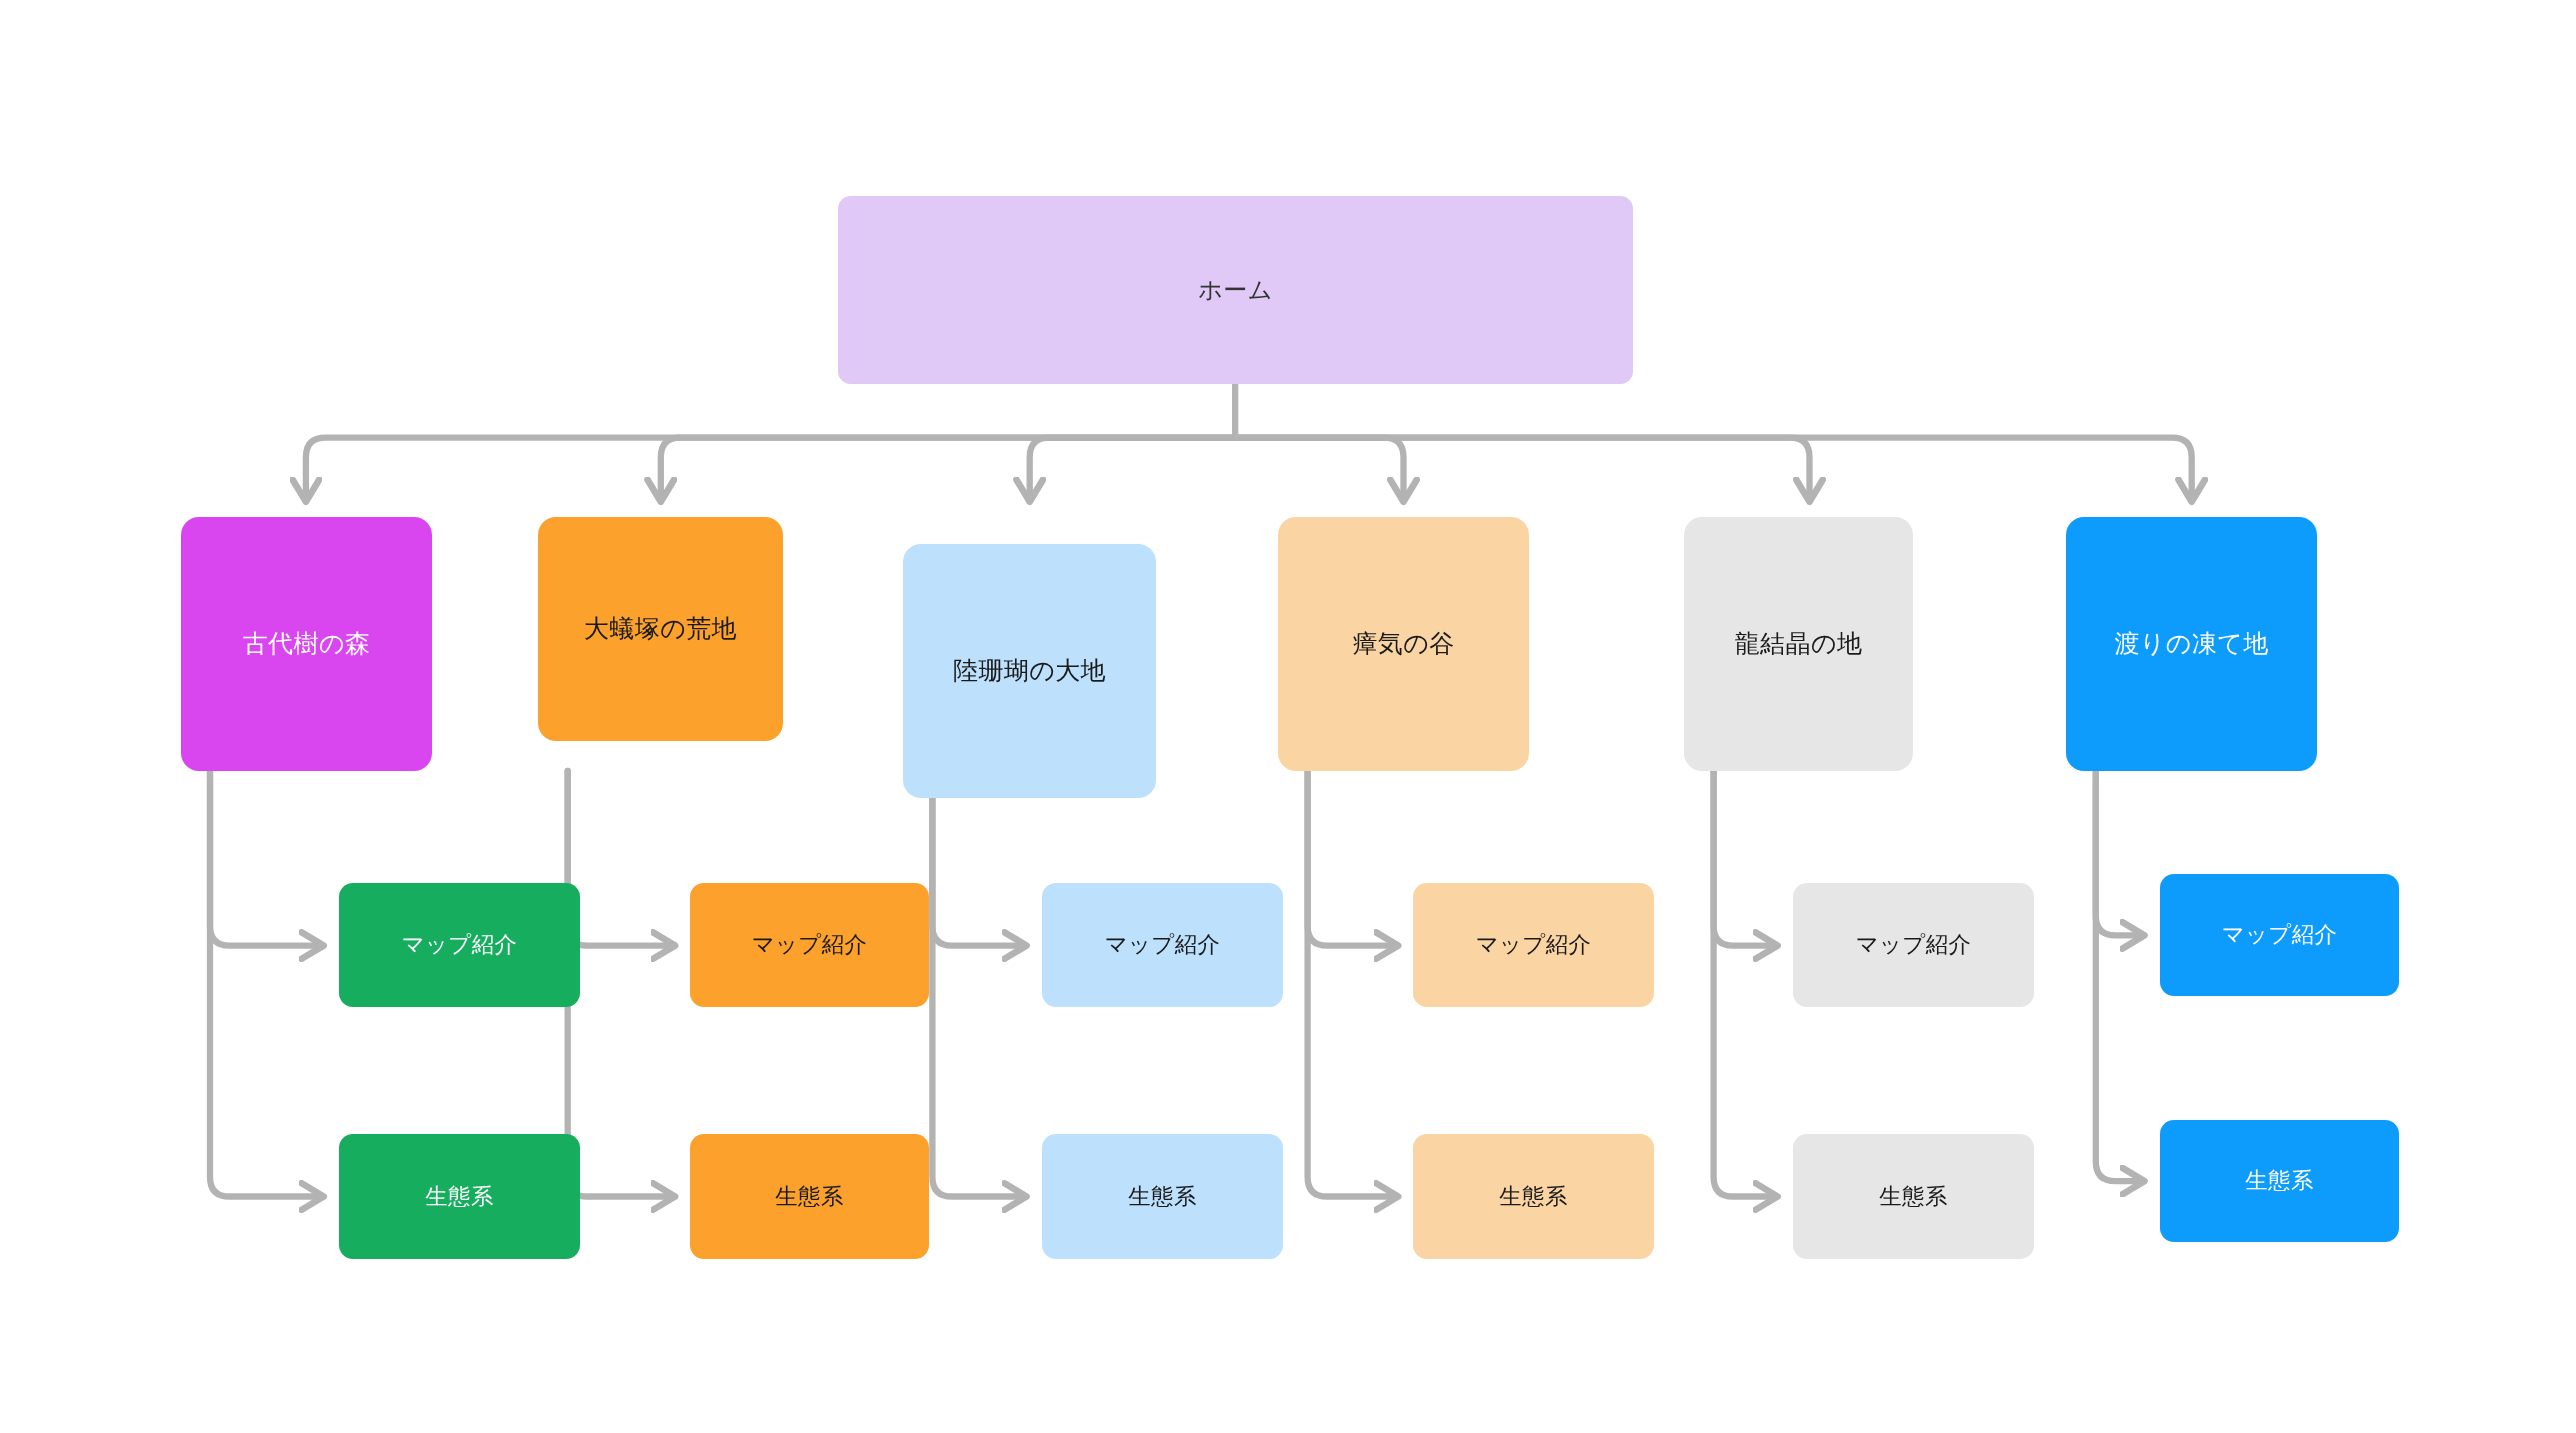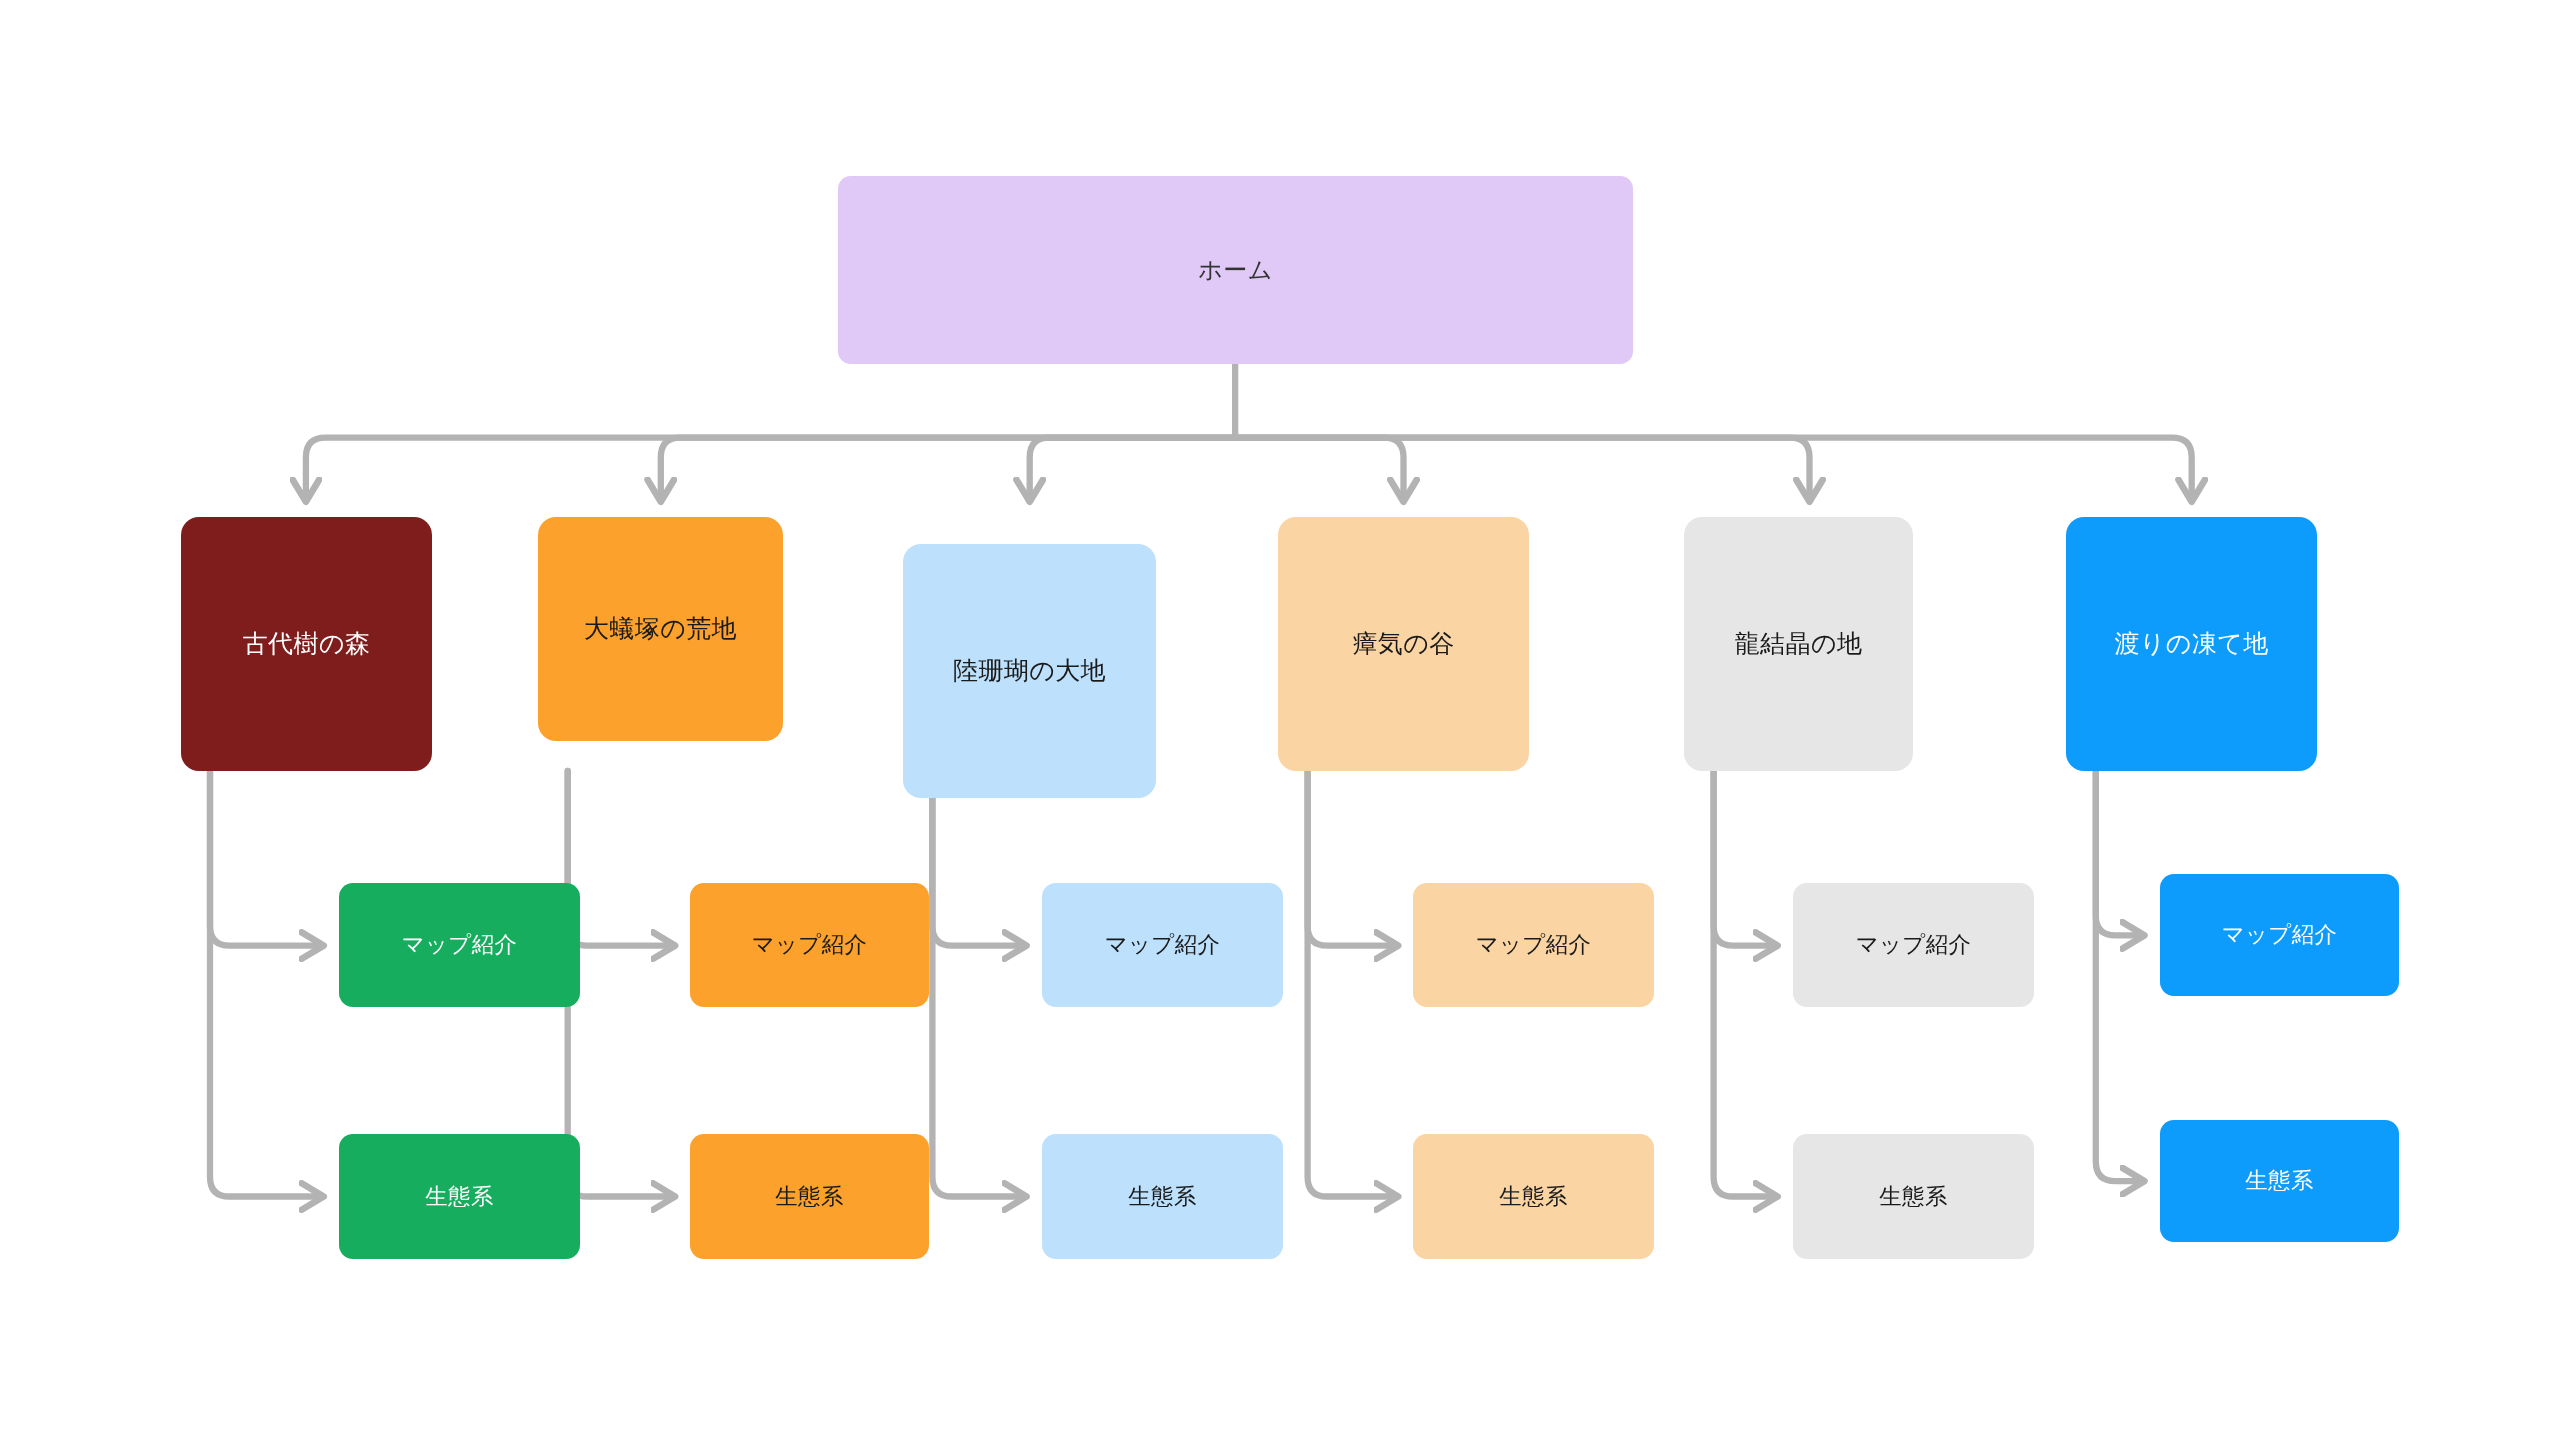--- a/index.html
+++ b/index.html
@@ -39,20 +39,21 @@
     line-height: 1.25;
     z-index: 2;
   }
   .node-label {
     display: block;
     white-space: nowrap;
     letter-spacing: 0.4px;
   }
   .node.root {
     border-radius: 12.6px;
+    margin-top: 20px;
   }
   .node.level1 {
     border-radius: 18px;
   }
   .node.leaf {
     border-radius: 14px;
   }
 </style>
 </head>
 <body>
@@ -84,21 +85,21 @@
         <path d="M 2448 1101 L 2448 1681 Q 2448 1709 2476 1709 L 2535 1709" marker-end="url(#arrowhead)"></path>
         <path d="M 2994 1101 L 2994 1308 Q 2994 1336 3022 1336 L 3059 1336" marker-end="url(#arrowhead)"></path>
         <path d="M 2994 1101 L 2994 1659 Q 2994 1687 3022 1687 L 3059 1687" marker-end="url(#arrowhead)"></path>
       </g>
   </svg>
 
   <div id="nodes">
       <div class="node root" style="left: 838px; top: 176px; width: 795px; height: 188px; background: rgb(224, 201, 247); color: rgb(51, 51, 51); font-size: 24px;">
         <span class="node-label">ホーム</span>
       </div>
-      <div class="node level1" style="left: 181px; top: 517px; width: 251px; height: 254px; background: #7f1d1d; color: rgb(255, 255, 255); font-size: 25px;">
+      <div class="node level1" style="left: 181px; top: 517px; width: 251px; height: 254px; background: #d946ef; color: rgb(255, 255, 255); font-size: 25px;">
         <span class="node-label">古代樹の森</span>
       </div>
       <div class="node leaf" style="left: 339px; top: 883px; width: 241px; height: 124px; background: rgb(22, 174, 94); color: rgb(255, 255, 255); font-size: 22.4px;">
         <span class="node-label">マップ紹介</span>
       </div>
       <div class="node leaf" style="left: 339px; top: 1134px; width: 241px; height: 125px; background: rgb(22, 174, 94); color: rgb(255, 255, 255); font-size: 22.4px;">
         <span class="node-label">生態系</span>
       </div>
       <div class="node level1" style="left: 538px; top: 517px; width: 245px; height: 224px; background: rgb(251, 161, 44); color: rgb(26, 26, 26); font-size: 25px;">
         <span class="node-label">大蟻塚の荒地</span>

